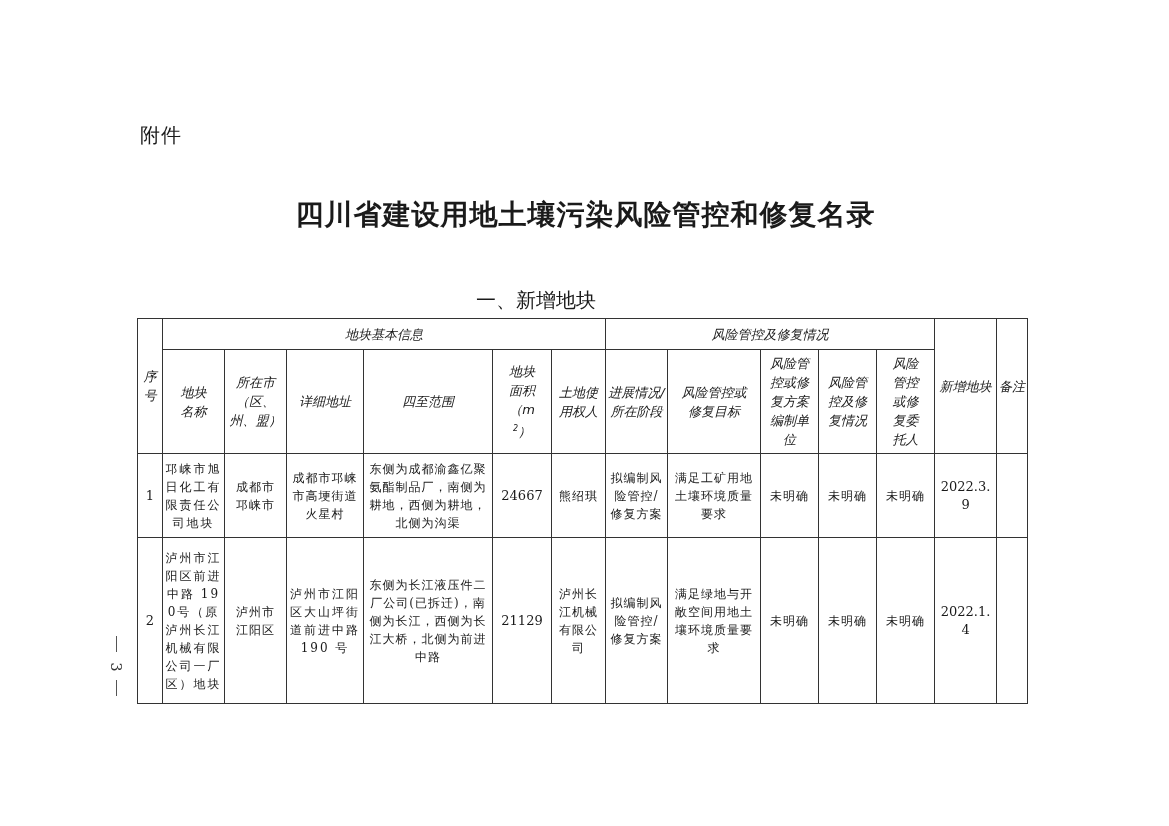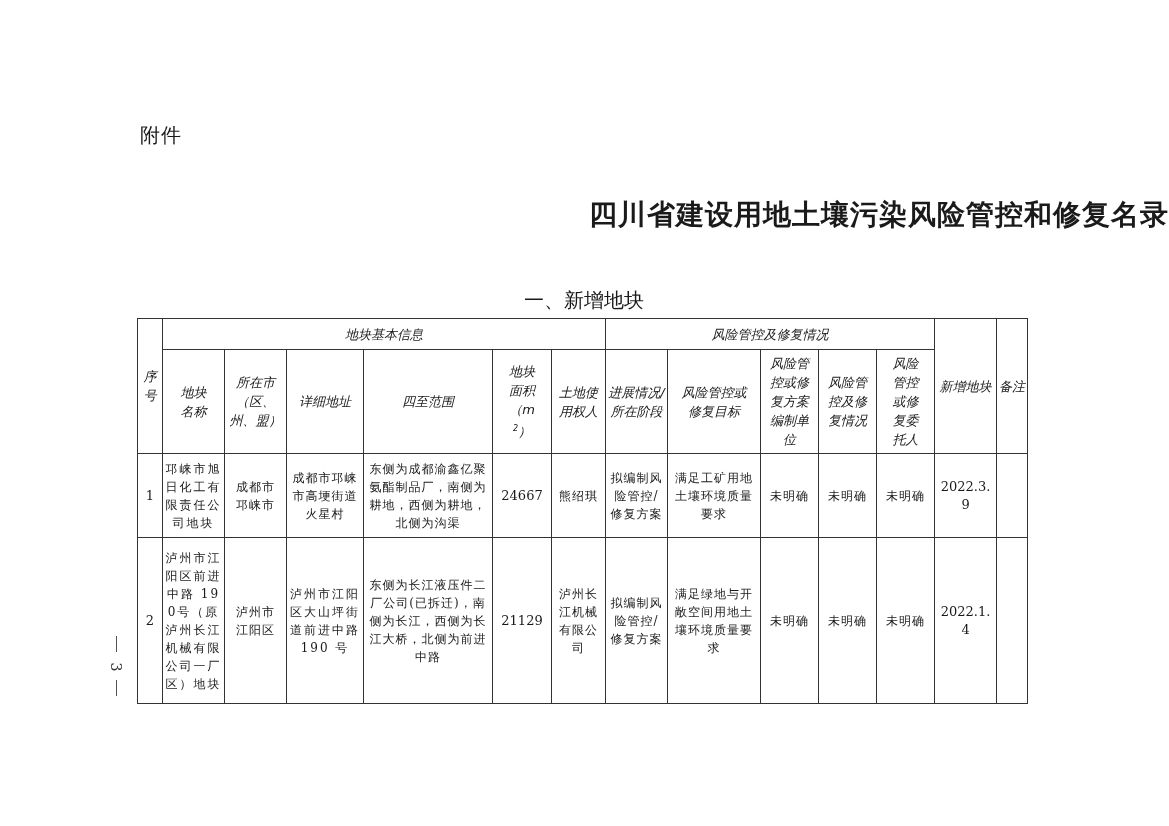--- a/index.html
+++ b/index.html
@@ -7,30 +7,29 @@
       width: 1169px; height: 826px; position: relative; overflow: hidden;
       font-family: "DejaVu Serif", "Liberation Serif", serif;
       color: #1a1a1a;
     }
     .attachment {
       position: absolute; left: 140px; top: 122px;
       font-family: "DejaVu Sans", "Liberation Sans", sans-serif;
       font-size: 20px; letter-spacing: 1px;
     }
     .doc-title {
-      position: absolute; left: 0; right: 0; top: 196px; text-align: right;
+      position: absolute; left: 0; right: 0; top: 196px; text-align: center;
       font-family: "DejaVu Serif", "Liberation Serif", serif;
       font-weight: bold; font-size: 28px; letter-spacing: 1px;
       padding-left: 2px;
     }
     .section-title {
       position: absolute; left: 476px; top: 287px;
       font-family: "DejaVu Sans", "Liberation Sans", sans-serif;
       font-size: 20px;
-      margin-left: 48px;
     }
     .page-number {
       position: absolute; left: 108px; top: 636px; width: 16px;
       font-size: 14px; text-align: center; line-height: 14px; color: #333;
     }
     .page-number .dash { display: block; height: 18px; }
     .page-number .dash::after { content: ""; display: block; width: 1px; height: 16px; background: #555; margin: 0 auto; }
     .page-number .num { display: block; transform: rotate(90deg); margin: 6px 0; }
 
     table.registry {

